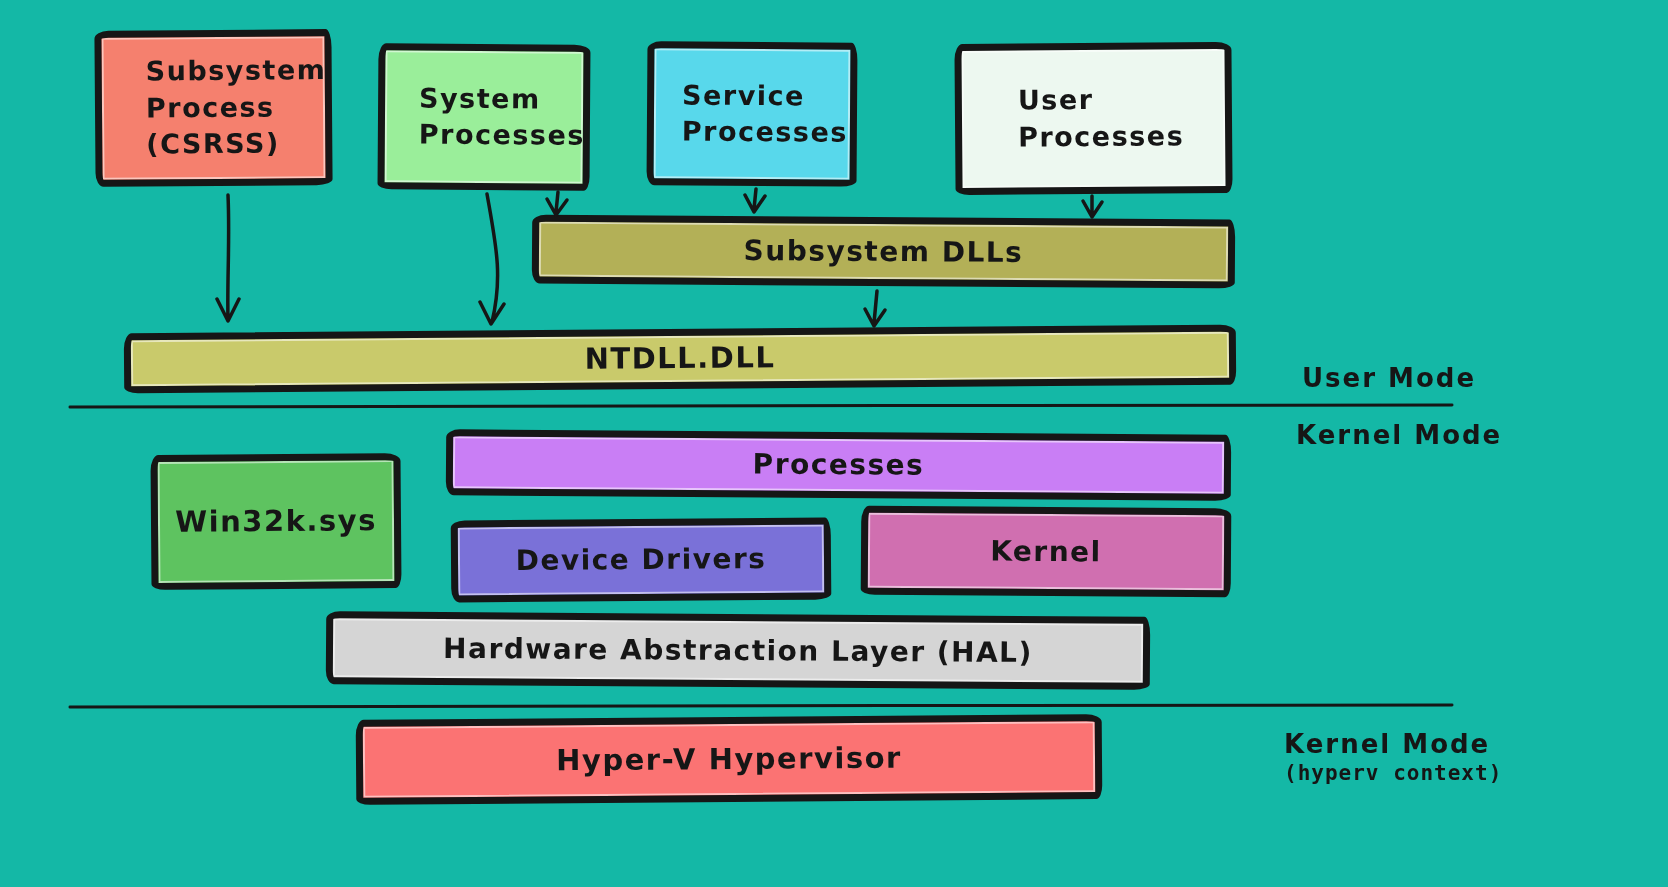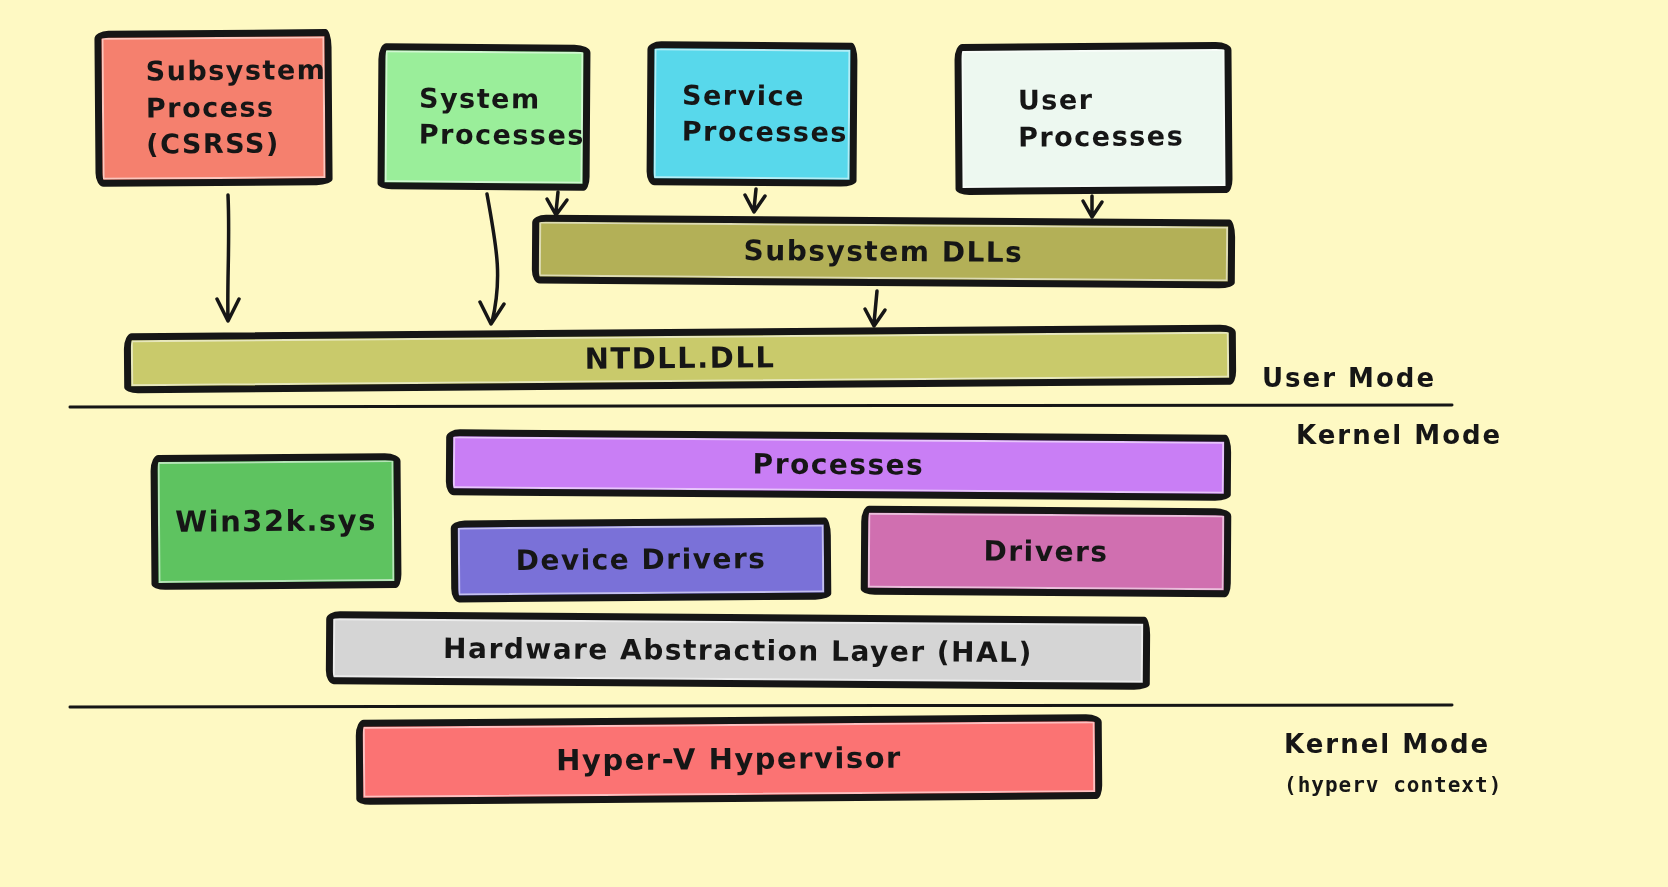--- a/index.html
+++ b/index.html
@@ -1,20 +1,20 @@
 <!DOCTYPE html>
 <html><head>
 <meta charset="utf-8">
 <style>
   html, body { margin: 0; padding: 0; background: #ffffff; }
   .canvas {
     position: relative;
     width: 1668px;
     height: 887px;
-    background: #fef9c3;
+    background: #14b8a6;
     font-family: "DejaVu Sans", sans-serif;
     overflow: hidden;
     color: #161616;
   }
   .sketch {
     position: absolute;
     box-sizing: border-box;
     border: 7px solid #161616;
     display: flex;
     align-items: center;
@@ -49,30 +49,30 @@
   #bar-hypervisor     { left: 356px; top: 717px; width: 746px;  height: 85px; font-size: 29px; }
 
   
   .mode-label {
     position: absolute;
     font-weight: bold;
     font-size: 26px;
     letter-spacing: 2px;
     color: #161616;
   }
-  #label-user-mode   { left: 1262px; top: 363px; }
+  #label-user-mode   { left: 1302px; top: 363px; }
   #label-kernel-mode { left: 1296px; top: 420px; }
   #label-hyperv      { left: 1284px; top: 729px; }
   #label-hyperv .sub {
     display: block;
     font-size: 21px;
     font-weight: bold;
     letter-spacing: 1px;
     font-family: "DejaVu Sans Mono", monospace;
-    margin-top: 14px;
+    margin-top: 2px;
   }
 
   svg.overlay {
     position: absolute;
     left: 0; top: 0;
     width: 1668px; height: 887px;
     pointer-events: none;
   }
   svg.overlay path, svg.overlay line {
     stroke: #161616;
@@ -121,21 +121,21 @@
 
   <div id="box-win32k" class="sketch r2 tilt-l" style="background-color: rgb(94, 195, 96);">
     <span class="label">Win32k.sys</span>
   </div>
 
   <div id="box-device-drivers" class="sketch r1 tilt-l" style="background-color: rgb(122, 113, 216);">
     <span class="label">Device Drivers</span>
   </div>
 
   <div id="box-kernel" class="sketch r2 tilt-r" style="background-color: rgb(208, 111, 176);">
-    <span class="label">Drivers</span>
+    <span class="label">Kernel</span>
   </div>
 
   <div id="bar-hal" class="sketch r1 tilt-r" style="background-color: rgb(213, 213, 213);">
     <span class="label">Hardware Abstraction Layer (HAL)</span>
   </div>
 
   <div id="bar-hypervisor" class="sketch r2 tilt-l" style="background-color: rgb(251, 115, 115);">
     <span class="label">Hyper-V Hypervisor</span>
   </div>
 

